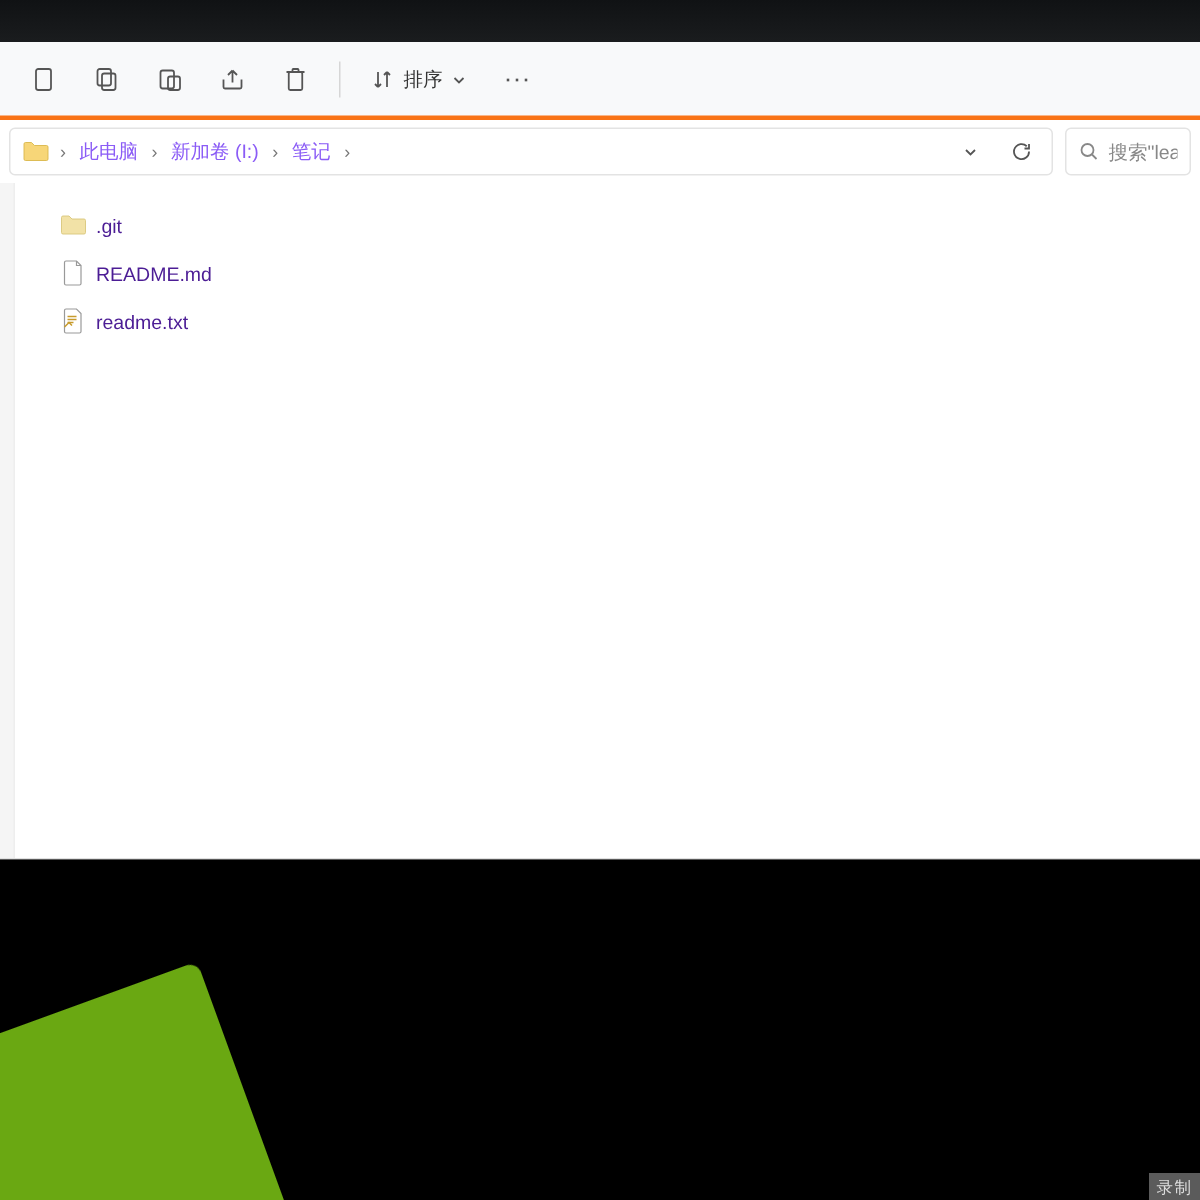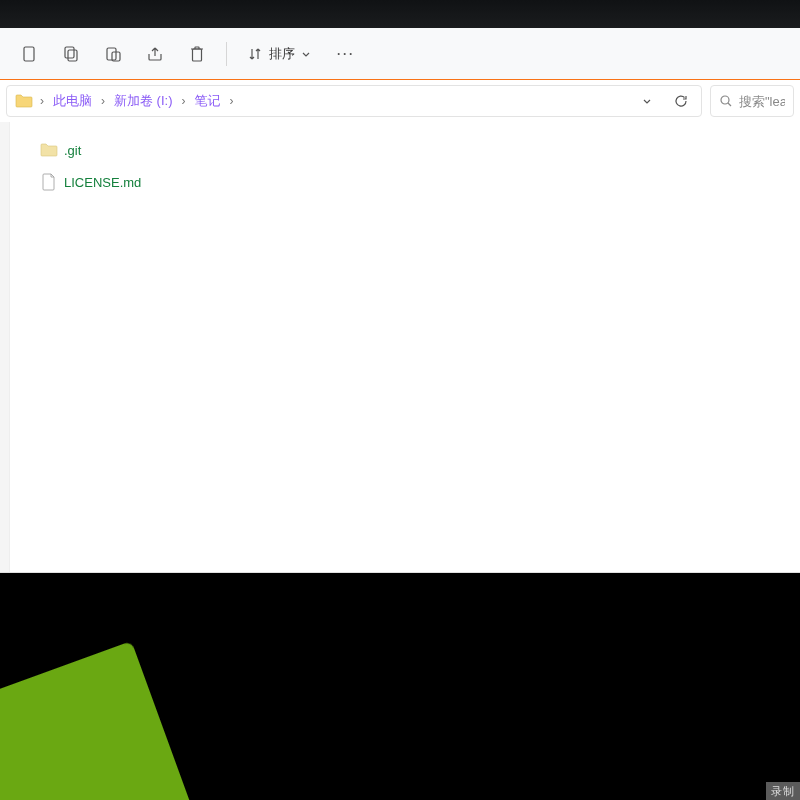--- a/index.html
+++ b/index.html
@@ -18,21 +18,21 @@
     border-bottom: 1px solid #e0e0e0;
   }
 
   
   .toolbar {
     height: 52px;
     display: flex;
     align-items: center;
     padding: 0 10px;
     gap: 4px;
-    border-bottom: 1px solid #f97316;
+    border-bottom: 3px solid #f97316;
     background: #f8f9fa;
   }
   .tool-btn {
     width: 38px;
     height: 38px;
     display: flex;
     align-items: center;
     justify-content: center;
     border-radius: 4px;
     color: #555;
@@ -135,21 +135,21 @@
     background: #fff;
     padding: 12px 6px;
   }
   .file-row {
     display: flex;
     align-items: center;
     gap: 6px;
     height: 32px;
     padding: 0 24px;
     font-size: 13px;
-    color: #15803d;
+    color: #4c1d95;
   }
   .file-icon {
     width: 18px; height: 18px;
     display: flex; align-items: center; justify-content: center;
     flex-shrink: 0;
   }
 
   .desktop-bottom {
     position: absolute;
     left: 0;
@@ -320,23 +320,33 @@
 
 
 
       <div class="file-row">
         <span class="file-icon">
           <svg width="16" height="18" viewBox="0 0 16 18">
             <path d="M3 1h7l3 3v12a1 1 0 0 1-1 1H3a1 1 0 0 1-1-1V2a1 1 0 0 1 1-1z" fill="#fff" stroke="#999" stroke-width="0.8"></path>
             <path d="M10 1v3h3" fill="none" stroke="#999" stroke-width="0.8"></path>
           </svg>
         </span>
-        <span>LICENSE.md</span>
+        <span>README.md</span>
       </div>
 
+      <div class="file-row">
+        <span class="file-icon">
+          <svg width="16" height="18" viewBox="0 0 16 18">
+            <path d="M3 1h7l3 3v12a1 1 0 0 1-1 1H3a1 1 0 0 1-1-1V2a1 1 0 0 1 1-1z" fill="#fff" stroke="#999" stroke-width="0.8"></path>
+            <path d="M4 6h6M4 8h6M4 10h4" stroke="#c79b2c" stroke-width="1"></path>
+            <path d="M2 13l3-3 2 2" stroke="#c79b2c" stroke-width="1" fill="none"></path>
+          </svg>
+        </span>
+        <span>readme.txt</span>
+      </div>
 
     </div>
   </div>
 </div>
 
 <div class="desktop-bottom">
   <div class="green-shape"></div>
   <div class="rec-badge">
     <span>录制</span>
   </div>

